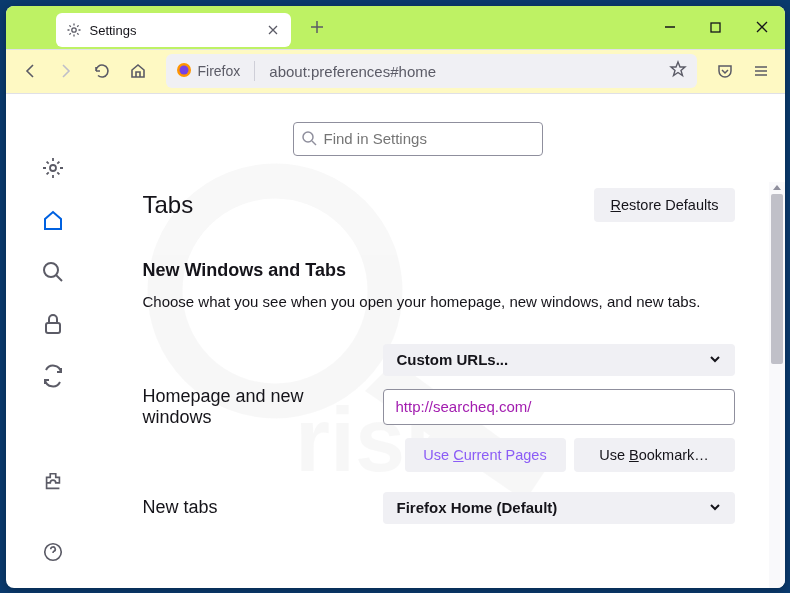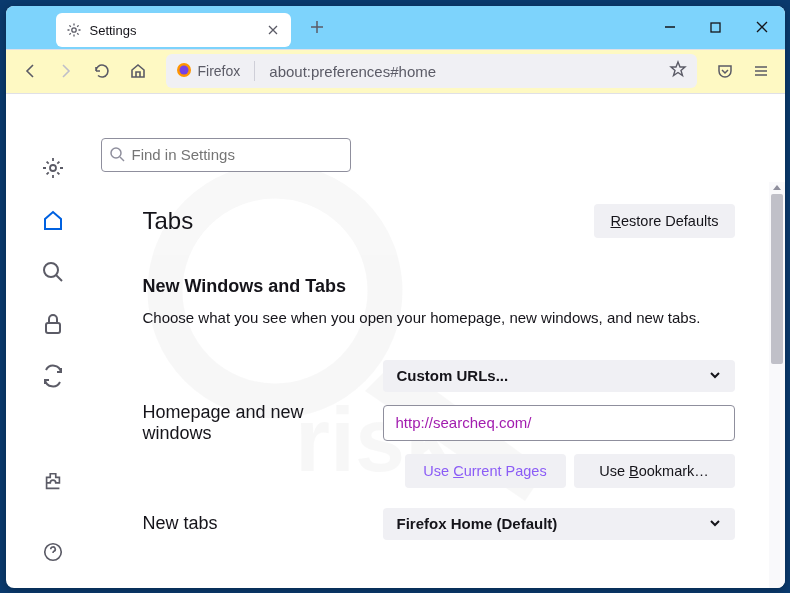--- a/index.html
+++ b/index.html
@@ -1,18 +1,18 @@
 <!DOCTYPE html>
 <html><head>
 <meta charset="utf-8">
 <style>
 * { box-sizing: border-box; margin: 0; padding: 0; font-family: -apple-system, BlinkMacSystemFont, "Segoe UI", sans-serif; }
 body { background: #0a3a6e; display: flex; align-items: center; justify-content: center; height: 593px; width: 790px; }
 .window { background: #fff; width: 779px; height: 582px; border-radius: 8px; overflow: hidden; display: flex; flex-direction: column; box-shadow: 0 2px 10px rgba(0,0,0,0.3); position: relative; }
-.titlebar { height: 44px; display: flex; align-items: center; background: #7dd3fc; border-bottom: 1px solid #e0e0e6; }
+.titlebar { height: 44px; display: flex; align-items: center; background: #bef264; border-bottom: 1px solid #e0e0e6; }
 .tab { display: flex; align-items: center; background: #fff; border-radius: 6px; margin-left: 50px; height: 34px; padding: 0 10px; gap: 8px; width: 235px; margin-top: 6px; }
 .tab-icon { width: 16px; height: 16px; color: #5b5b66; }
 .tab-title { font-size: 13px; color: #15141a; flex: 1; }
 .tab-close { width: 16px; height: 16px; color: #5b5b66; cursor: pointer; display: flex; align-items: center; justify-content: center; }
 .newtab-btn { width: 28px; height: 28px; margin-left: 12px; display: flex; align-items: center; justify-content: center; color: #5b5b66; cursor: pointer; border-radius: 4px; }
 .win-controls { margin-left: auto; display: flex; }
 .win-btn { width: 46px; height: 44px; display: flex; align-items: center; justify-content: center; color: #15141a; cursor: pointer; }
 .toolbar { height: 44px; display: flex; align-items: center; padding: 0 8px; gap: 4px; background: #fef9c3; border-bottom: 1px solid #e0e0e6; }
 .nav-btn { width: 32px; height: 32px; display: flex; align-items: center; justify-content: center; color: #5b5b66; border-radius: 4px; cursor: pointer; }
 .nav-btn.disabled { color: #bfbfc9; }
@@ -21,21 +21,21 @@
 .urlbar-sep { width: 1px; height: 20px; background: #cfcfd8; margin: 0 6px; }
 .urlbar-text { font-size: 15px; color: #5b5b66; flex: 1; }
 .urlbar-star { color: #5b5b66; }
 .content-area { flex: 1; display: flex; position: relative; overflow: hidden; }
 .watermark { position: absolute; inset: 0; opacity: 0.06; display: flex; align-items: center; justify-content: center; pointer-events: none; }
 .watermark svg { width: 500px; height: 400px; }
 .sidebar { width: 95px; display: flex; flex-direction: column; align-items: center; padding-top: 62px; gap: 28px; z-index: 1; }
 .side-icon { width: 24px; height: 24px; color: #5b5b66; cursor: pointer; display: flex; align-items: center; justify-content: center; }
 .side-icon.active { color: #0061e0; }
 .main { flex: 1; padding: 28px 30px 0 0; z-index: 1; overflow-y: auto; }
-.search-row { display: flex; justify-content: flex-start; margin-bottom: 32px; margin-right: 20px; margin-top: 16px; }
+.search-row { display: flex; justify-content: center; margin-bottom: 32px; margin-right: 20px; }
 .search-input { width: 250px; height: 34px; border: 1px solid #8f8f9d; border-radius: 4px; padding: 0 10px 0 30px; font-size: 15px; color: #5b5b66; background: #fff; }
 .search-wrap { position: relative; }
 .search-wrap .s-icon { position: absolute; left: 8px; top: 8px; width: 16px; height: 16px; color: #8f8f9d; }
 .page-header { display: flex; align-items: center; justify-content: space-between; margin-bottom: 38px; padding-left: 42px; padding-right: 20px; }
 .page-title { font-size: 24px; font-weight: 400; color: #15141a; }
 .btn { background: #f0f0f4; border: none; border-radius: 4px; padding: 9px 16px; font-size: 14.5px; color: #15141a; cursor: pointer; }
 .btn.disabled { color: #8b5cf6; }
 .section-title { font-size: 18px; font-weight: 600; color: #15141a; margin-bottom: 12px; padding-left: 42px; }
 .section-desc { font-size: 15px; color: #15141a; padding-left: 42px; margin-bottom: 34px; }
 .form-row { display: flex; align-items: center; padding-left: 42px; margin-bottom: 10px; gap: 20px; padding-right: 20px; }

